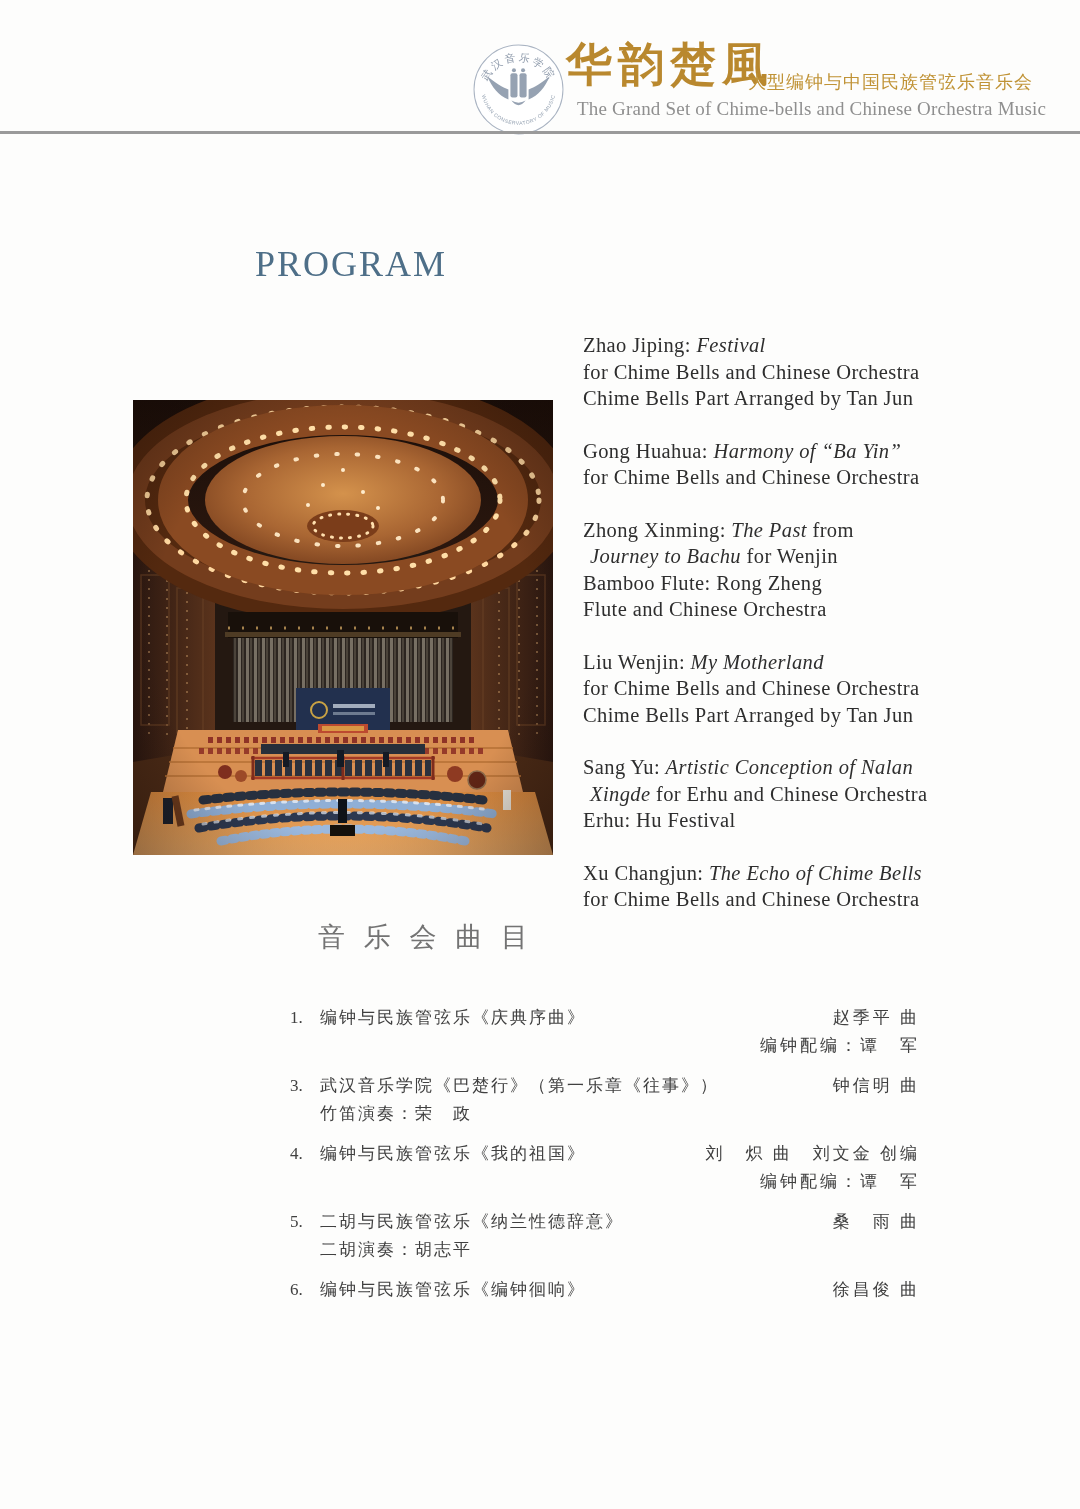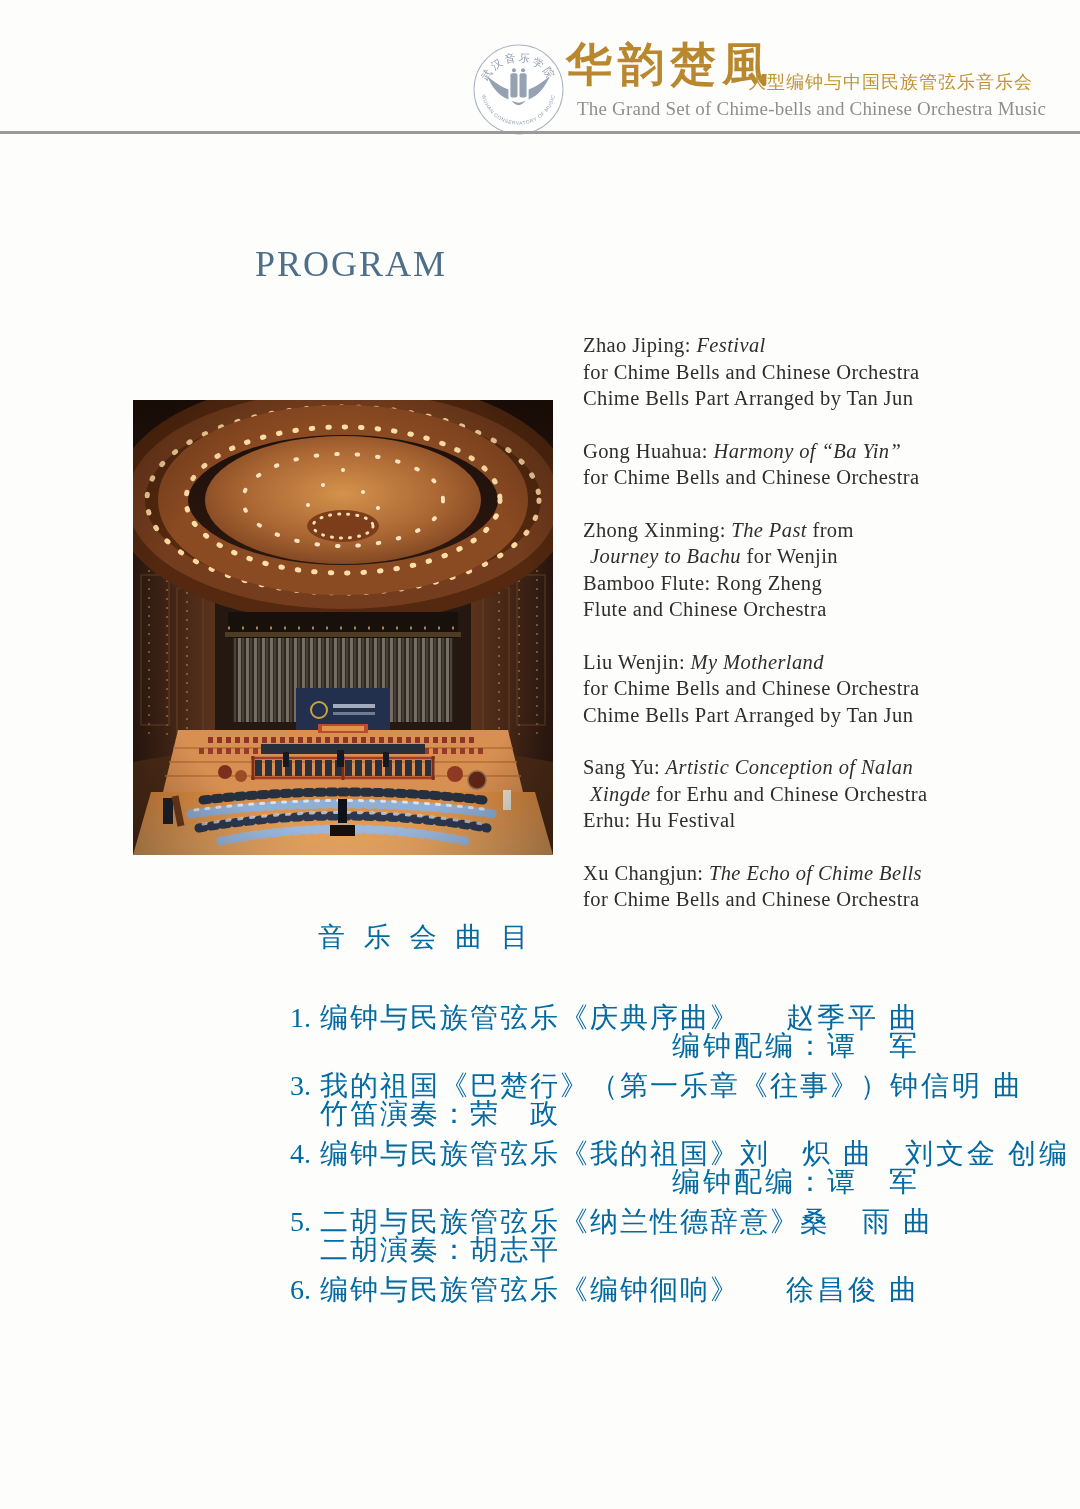--- a/index.html
+++ b/index.html
@@ -20,22 +20,22 @@
            color:#2e2e2e;letter-spacing:0.4px;margin-top:48px;}
   .en-item{margin-bottom:26px;}
   .eline{white-space:nowrap;}
   .eline .it{font-style:italic;}
   .eline.ind{padding-left:7px;}
 
   
   .photo{position:absolute;left:133px;top:400px;width:420px;height:455px;display:block;}
 
   
-  .cn-title{position:absolute;left:318px;top:919px;font-size:27px;letter-spacing:6px;color:#0369a1;}
-  .cn-list{position:absolute;left:290px;top:1004px;width:630px;font-size:28px;line-height:28px;color:#0369a1;}
+  .cn-title{position:absolute;left:318px;top:919px;font-size:27px;letter-spacing:6px;color:#737373;}
+  .cn-list{position:absolute;left:290px;top:1004px;width:630px;font-size:17px;line-height:28px;color:#404040;}
   .cn-item{margin-bottom:12px;}
   .cn-row{display:flex;justify-content:space-between;}
   .cn-left{letter-spacing:2px;white-space:nowrap;}
   .cn-num{display:inline-block;width:30px;letter-spacing:0;}
   .cn-credit{letter-spacing:3px;text-align:right;white-space:nowrap;}
   .cn-sub{letter-spacing:2px;padding-left:30px;white-space:nowrap;}
 </style>
 </head>
 <body>
 
@@ -266,21 +266,21 @@
       </div>
       <div class="cn-row">
         <div class="cn-sub"></div>
         <div class="cn-credit">编钟配编：谭　军</div>
       </div>
     </div>
 
 
     <div class="cn-item">
       <div class="cn-row">
-        <div class="cn-left"><span class="cn-num">3.</span><span>我的祖国《巴楚行》（第一乐章《往事》）</span></div>
+        <div class="cn-left"><span class="cn-num">3.</span><span>武汉音乐学院《巴楚行》（第一乐章《往事》）</span></div>
         <div class="cn-credit">钟信明 曲</div>
       </div>
       <div class="cn-row">
         <div class="cn-sub">竹笛演奏：荣　政</div>
       </div>
     </div>
 
     <div class="cn-item">
       <div class="cn-row">
         <div class="cn-left"><span class="cn-num">4.</span><span>编钟与民族管弦乐《我的祖国》</span></div>

